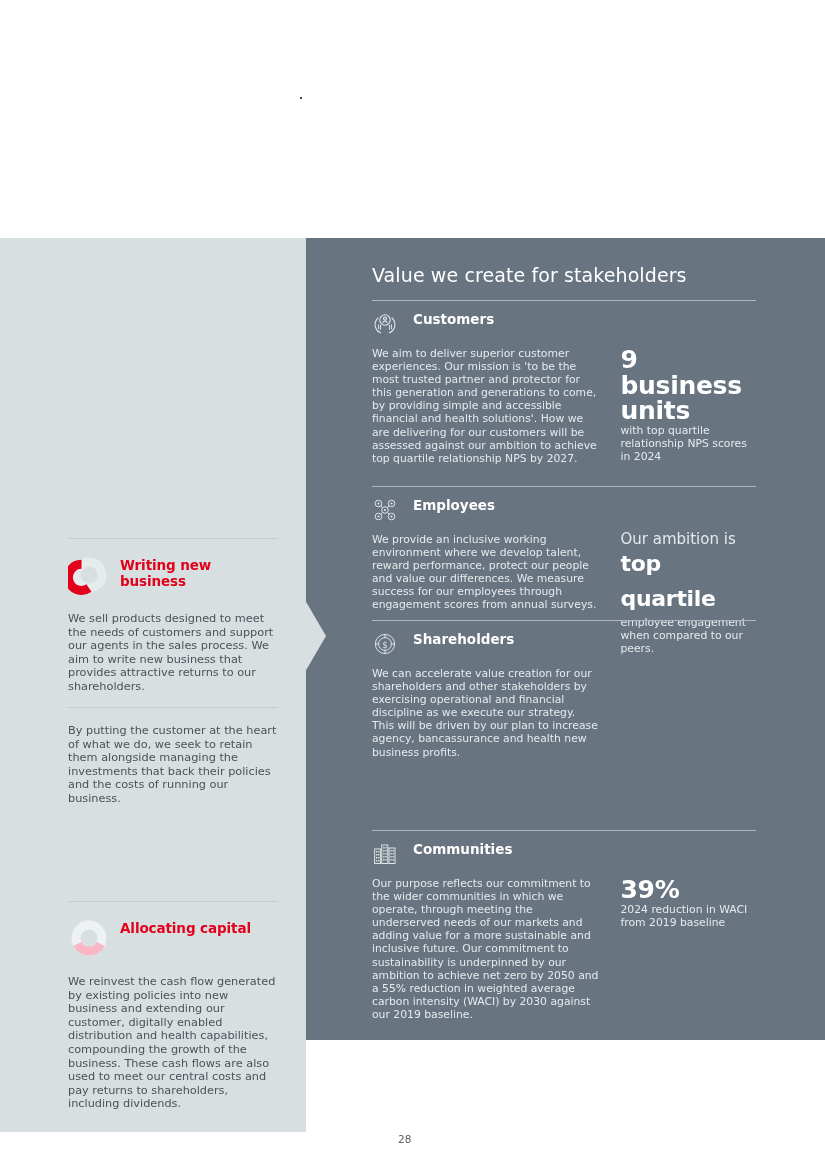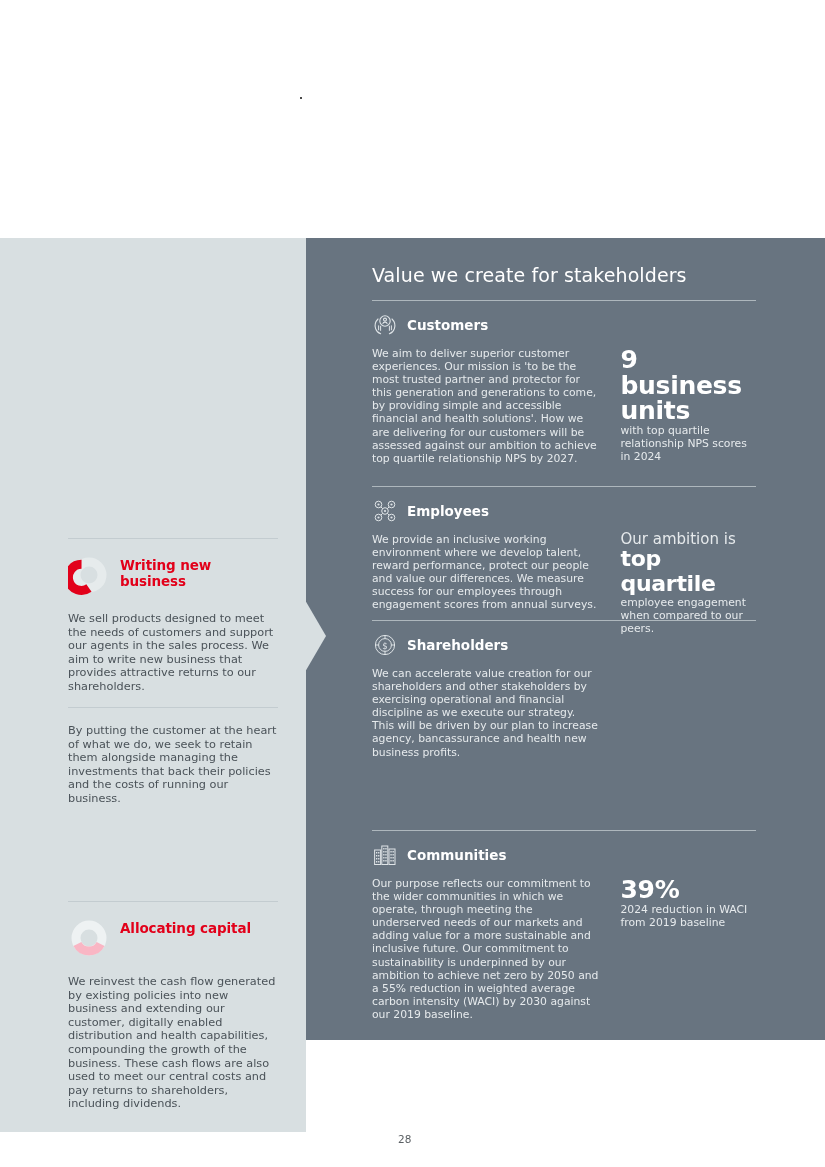--- a/index.html
+++ b/index.html
@@ -121,22 +121,22 @@
     position: absolute;
     left: 372px;
     width: 384px;
   }
   .sec-rule {
     border-top: 1px solid #aeb7bd;
     height: 0;
   }
   .sec-head {
     display: flex;
-    align-items: center;
-    gap: 9px;
+    align-items: flex-start;
+    gap: 15px;
     margin-top: 10px;
     height: 28px;
   }
   .sec-icon {
     flex: 0 0 auto;
     width: 26px;
     height: 26px;
   }
   .sec-icon svg { display: block; }
   .sec-name {
@@ -167,21 +167,21 @@
   }
   .stat-big {
     font-weight: bold;
     font-size: 25px;
     line-height: 25.5px;
     letter-spacing: -0.3px;
     color: #ffffff;
   }
   .stat-big.wide {
     font-size: 22px;
-    line-height: 25px;
+    line-height: 35px;
   }
   .stat-post {
     font-size: 10.8px;
     line-height: 13px;
     color: #e6eaec;
   }
 
   #sec-customers    { top: 300px; }
   #sec-employees    { top: 486px; }
   #sec-shareholders { top: 620px; }

